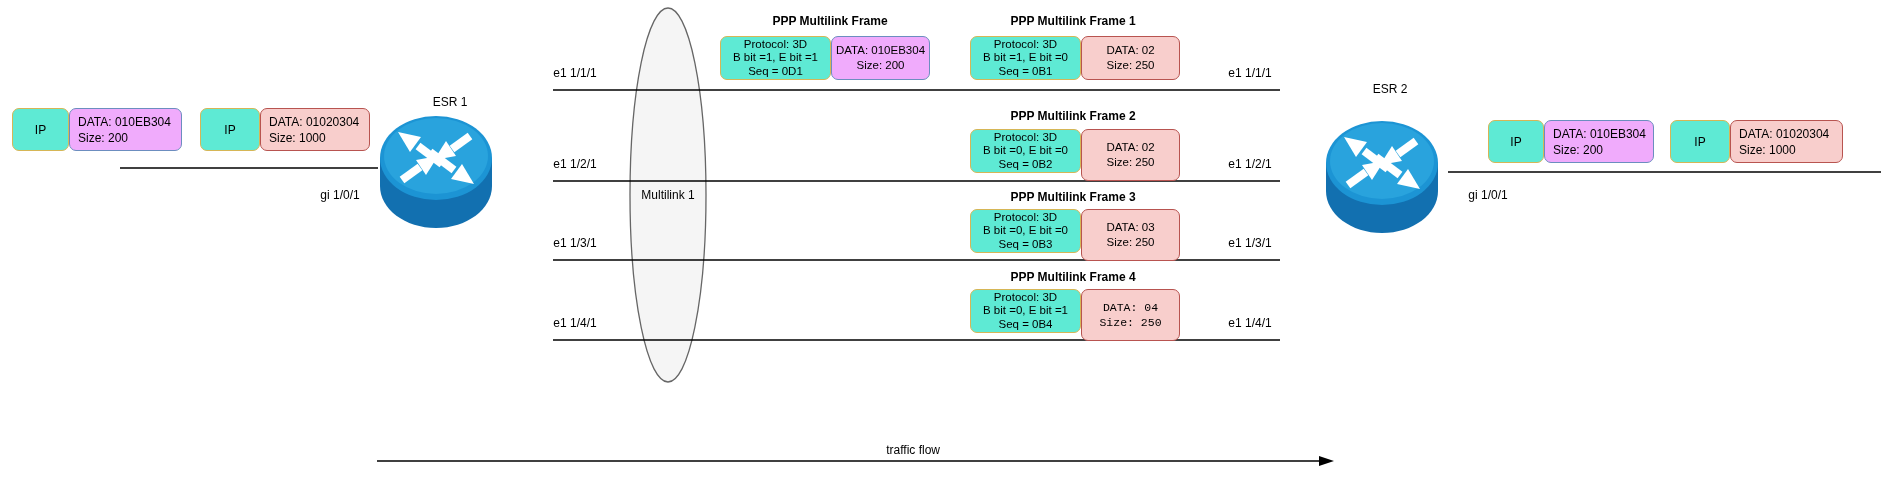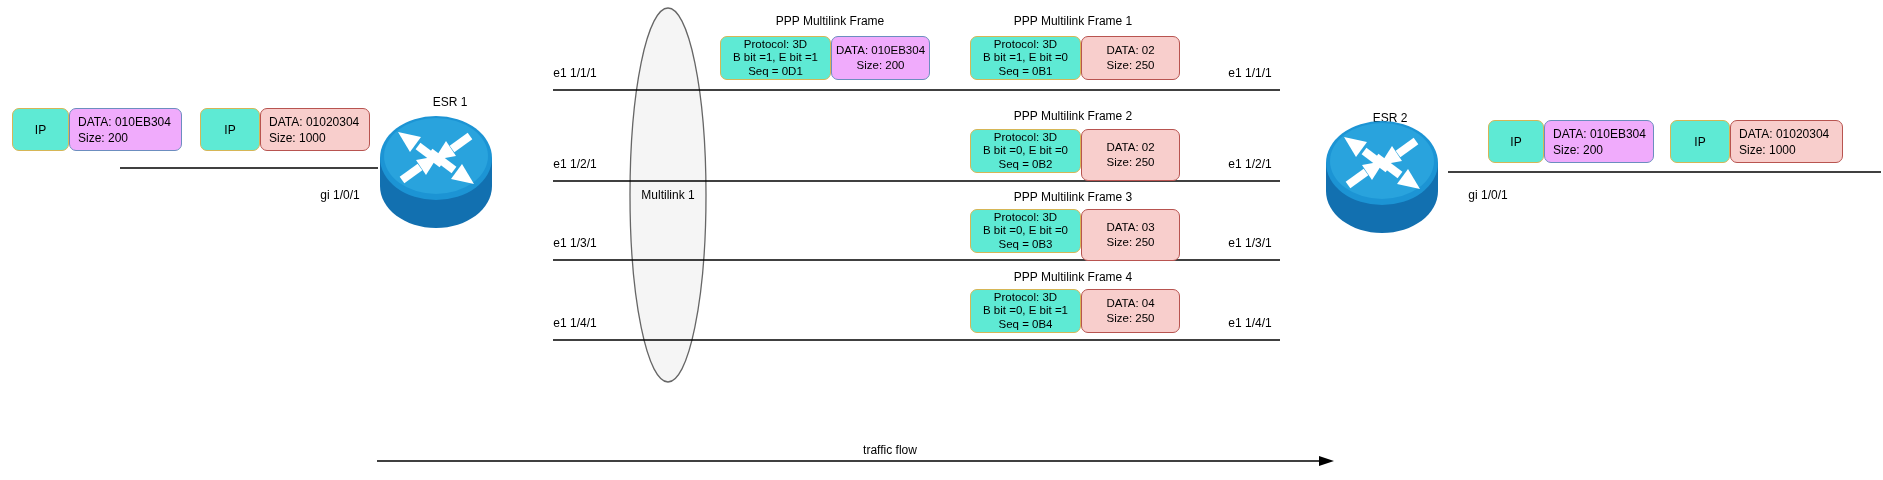--- a/index.html
+++ b/index.html
@@ -11,21 +11,21 @@
   .center{text-align:center;}
   .box{position:absolute;box-sizing:border-box;border-radius:7px;border:1px solid #000;
        display:flex;flex-direction:column;justify-content:center;font-size:12px;line-height:16px;}
   .yellow{background:#5eead4;border-color:#D6B656;}
   .blue{background:#f0abfc;border-color:#6C8EBF;}
   .red{background:#F8CECC;border-color:#B85450;}
   .ip{align-items:center;}
   .pktdata{align-items:flex-start;padding-left:8px;padding-right:4px;}
   .proto{align-items:center;font-size:11.5px;line-height:13.5px;text-align:center;}
   .fdata{align-items:center;font-size:11.5px;line-height:15px;text-align:center;}
-  .ftitle{position:absolute;width:220px;text-align:center;font-size:12px;white-space:nowrap;}
+  .ftitle{position:absolute;width:220px;text-align:center;font-size:12px;white-space:nowrap;font-weight:bold;}
   .router{position:absolute;width:120px;height:118px;}
 </style>
 </head>
 <body>
 
 <div id="canvas">
 
   <svg class="abs" style="left:0;top:0;" width="1883" height="480" viewBox="0 0 1883 480">
     <ellipse cx="668" cy="195" rx="38" ry="187" fill="#F5F5F5" stroke="#666666" stroke-width="1.3"></ellipse>
     <line x1="120" y1="168" x2="378" y2="168" stroke="#000" stroke-width="1.4"></line>
@@ -123,31 +123,31 @@
     <span>DATA: 03</span>
     <span>Size: 250</span>
   </div>
 
   <div class="ftitle" style="left:963px;top:270px;">PPP Multilink Frame 4</div>
   <div class="box yellow proto" style="left:970px;top:289px;width:111px;height:44px;">
     <span>Protocol: 3D</span>
     <span>B bit =0, E bit =1</span>
     <span>Seq = 0B4</span>
   </div>
-  <div class="box red fdata" style="left:1081px;top:289px;width:99px;height:44px;">
+  <div class="box red fdata" style="left:1081px;top:289px;width:99px;height:52px;font-family:Liberation Mono, monospace;">
     <span>DATA: 04</span>
     <span>Size: 250</span>
   </div>
 
   <div class="lbl center" style="left:1220px;top:66px;width:60px;">e1 1/1/1</div>
   <div class="lbl center" style="left:1220px;top:157px;width:60px;">e1 1/2/1</div>
   <div class="lbl center" style="left:1220px;top:236px;width:60px;">e1 1/3/1</div>
   <div class="lbl center" style="left:1220px;top:316px;width:60px;">e1 1/4/1</div>
 
-  <div class="lbl center" style="left:1340px;top:111px;width:100px;">ESR 2</div>
+  <div class="lbl center" style="left:1340px;top:82px;width:100px;">ESR 2</div>
   <svg class="router" style="left:1322px;top:117px;" viewBox="0 0 120 118">
     <path d="M4,46 L4,74 C4,97 29,116 60,116 C91,116 116,97 116,74 L116,46 Z" fill="#1270B0"></path>
     <ellipse cx="60" cy="46" rx="56" ry="42" fill="#1C94D4"></ellipse>
     <ellipse cx="60" cy="44" rx="52" ry="38" fill="#29A3DD"></ellipse>
     <g stroke="#fff" stroke-width="8">
       <line x1="66" y1="52" x2="42" y2="34"></line>
       <line x1="54" y1="40" x2="78" y2="58"></line>
       <line x1="94" y1="24" x2="76" y2="37"></line>
       <line x1="26" y1="68" x2="44" y2="55"></line>
     </g>
@@ -168,15 +168,15 @@
     <span>Size: 200</span>
   </div>
   <div class="box yellow ip" style="left:1670px;top:120px;width:60px;height:43px;">
     <span>IP</span>
   </div>
   <div class="box red pktdata" style="left:1730px;top:120px;width:113px;height:43px;">
     <span>DATA: 01020304</span>
     <span>Size: 1000</span>
   </div>
 
-  <div class="lbl center" style="left:840px;top:443px;width:100px;">traffic flow</div>
+  <div class="lbl center" style="left:840px;top:443px;width:100px;text-align:right;">traffic flow</div>
 
 </div>
 
 </body></html>

